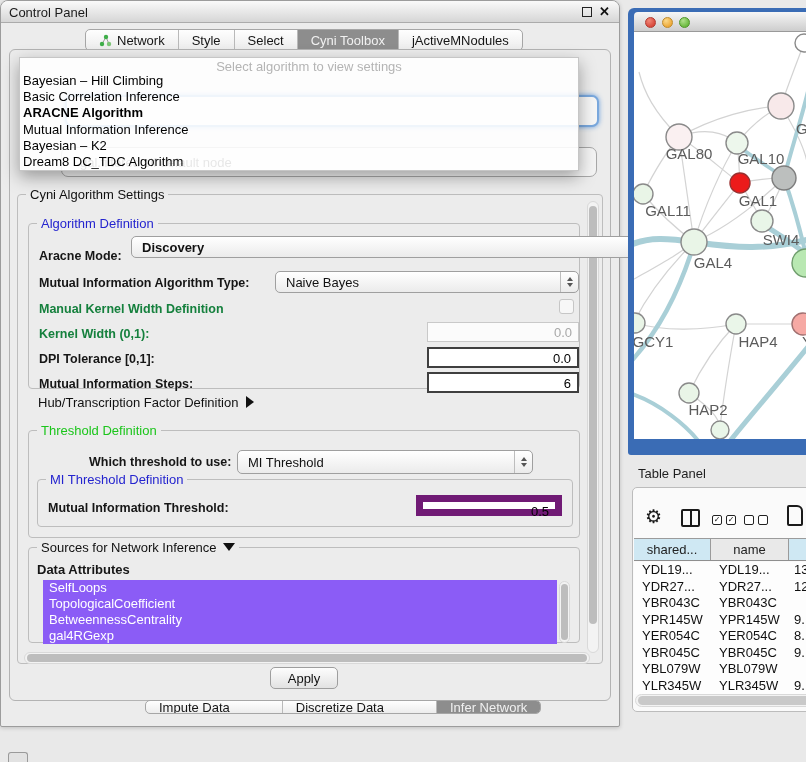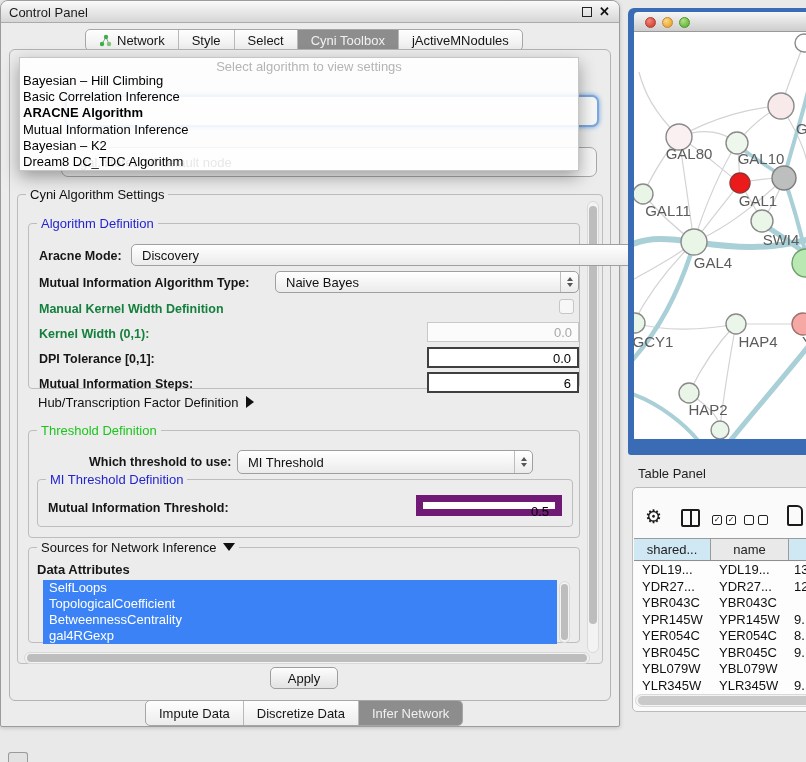--- a/index.html
+++ b/index.html
@@ -69,21 +69,21 @@
 
   .chk { width:15px; height:15px; border:1px solid #c6c6c6; border-radius:3px; background:#f7f7f7; }
 
   .tri-right { display:inline-block; width:0; height:0; border-top:6px solid transparent;
     border-bottom:6px solid transparent; border-left:8px solid #111; margin-left:8px; vertical-align:-1px; }
   .tri-down { display:inline-block; width:0; height:0; border-left:6px solid transparent;
     border-right:6px solid transparent; border-top:8px solid #111; margin-left:6px; vertical-align:1px; }
 
   
   .attr-list { background:#fff; overflow:hidden; }
-  .attr-item { height:16px; background:#3b82f6; color:#fff; font-size:13px; padding-left:6px; line-height:16px; }
+  .attr-item { height:16px; background:#8b5cf6; color:#fff; font-size:13px; padding-left:6px; line-height:16px; }
 
   
   .sb-track { background:#f3f3f3; border:1px solid #d9d9d9; border-radius:7px; }
   .sb-thumb { position:absolute; background:#bdbdbd; border-radius:6px; }
 
   .apply-btn { width:68px; height:22px; border:1px solid #9e9e9e; border-radius:5px;
     background:linear-gradient(#fdfdfd,#e2e2e2); font-size:13px; color:#111;
     display:flex; align-items:center; justify-content:center; }
 
   
@@ -180,21 +180,21 @@
     <span class="grp-legend">Cyni Algorithm Settings</span>
 
     <div class="abs sb-track" style="right:3px; top:6px; width:12px; height:452px;">
       <div class="sb-thumb" style="left:1px; right:1px; top:4px; height:418px;"></div>
     </div>
 
     <div class="abs grp" style="left:10px; top:28px; width:552px; height:166px;">
       <span class="grp-legend leg-blue">Algorithm Definition</span>
 
       <span class="abs lbl" style="left:10px; top:25px;">Aracne Mode:</span>
-      <div class="abs combo" style="left:102px; top:20px; width:540px; height:22px;">
+      <div class="abs combo" style="left:102px; top:12px; width:540px; height:22px;font-weight:bold;">
         <span class="cval">Discovery</span>
         <span class="spin">
             <i class="up"></i>
             <i class="dn"></i>
           </span>
       </div>
 
       <span class="abs lbl" style="left:10px; top:52px;">Mutual Information Algorithm Type:</span>
       <div class="abs combo" style="left:246px; top:47px; width:304px; height:22px;">
         <span class="cval">Naive Bayes</span>
@@ -264,21 +264,21 @@
 
     <div class="abs sb-track" style="left:6px; top:457px; width:566px; height:12px;">
       <div class="sb-thumb" style="left:2px; right:2px; top:1px; bottom:1px;"></div>
     </div>
   </div>
 
   <div class="abs apply-btn" style="left:269px; top:666px;">
     <span>Apply</span>
   </div>
 
-  <div class="abs seg-bar" style="left:144px; top:699px; height:26px;">
+  <div class="abs seg-bar" style="left:144px; top:699px; height:14px;gap:39px;">
     <div class="seg">
         <span>Impute Data</span>
       </div>
     <div class="seg">
         <span>Discretize Data</span>
       </div>
     <div class="seg sel">
         <span>Infer Network</span>
       </div>
   </div>

